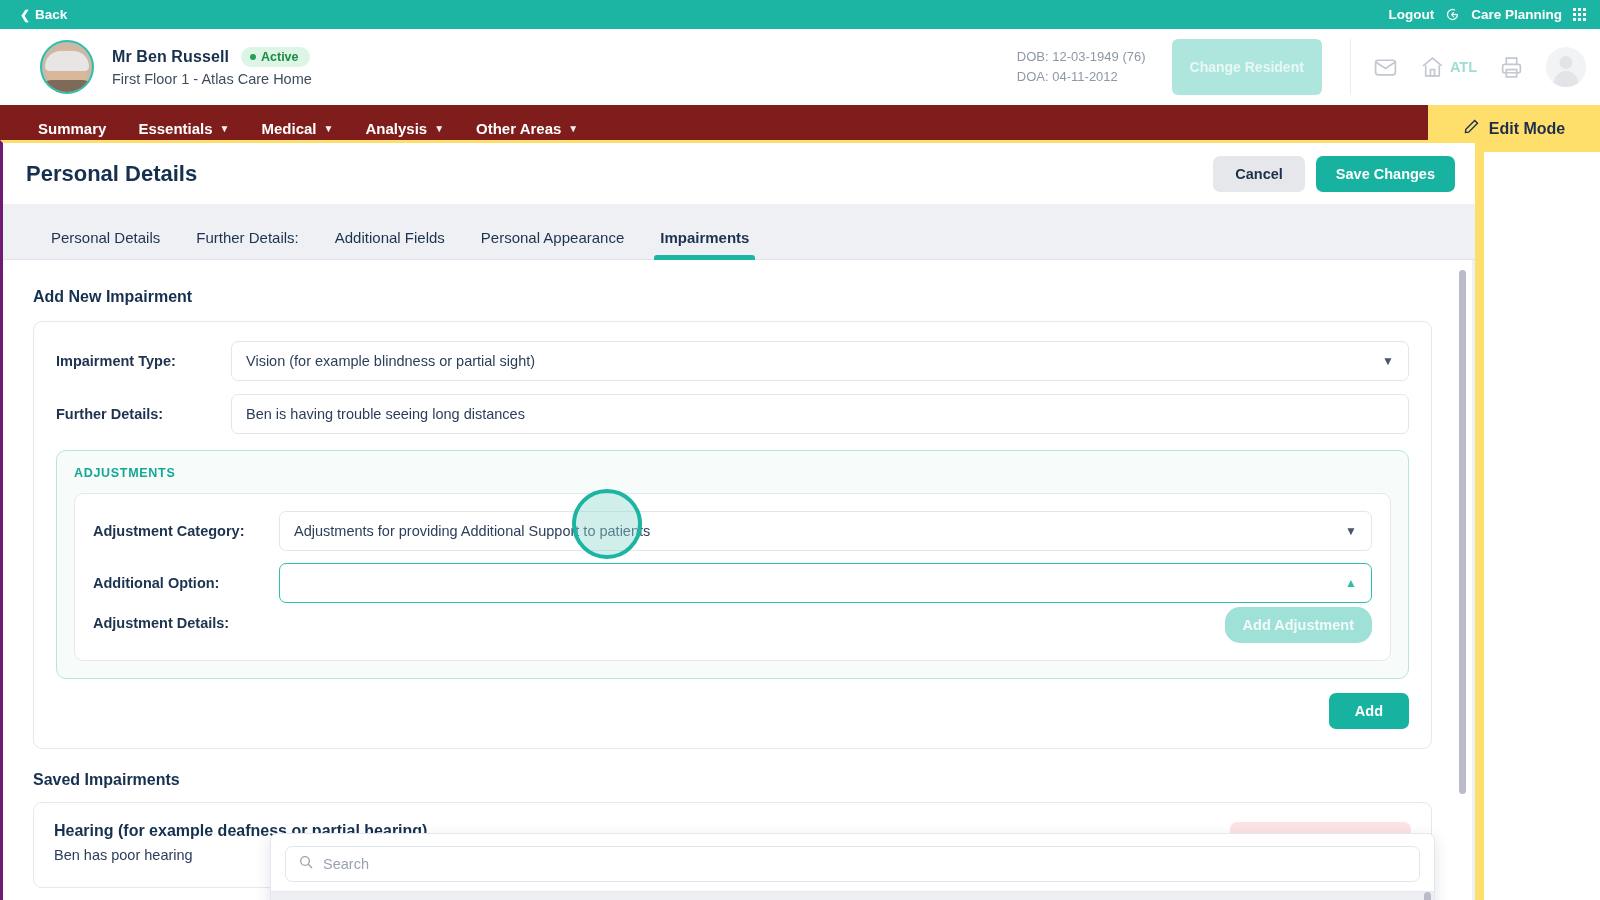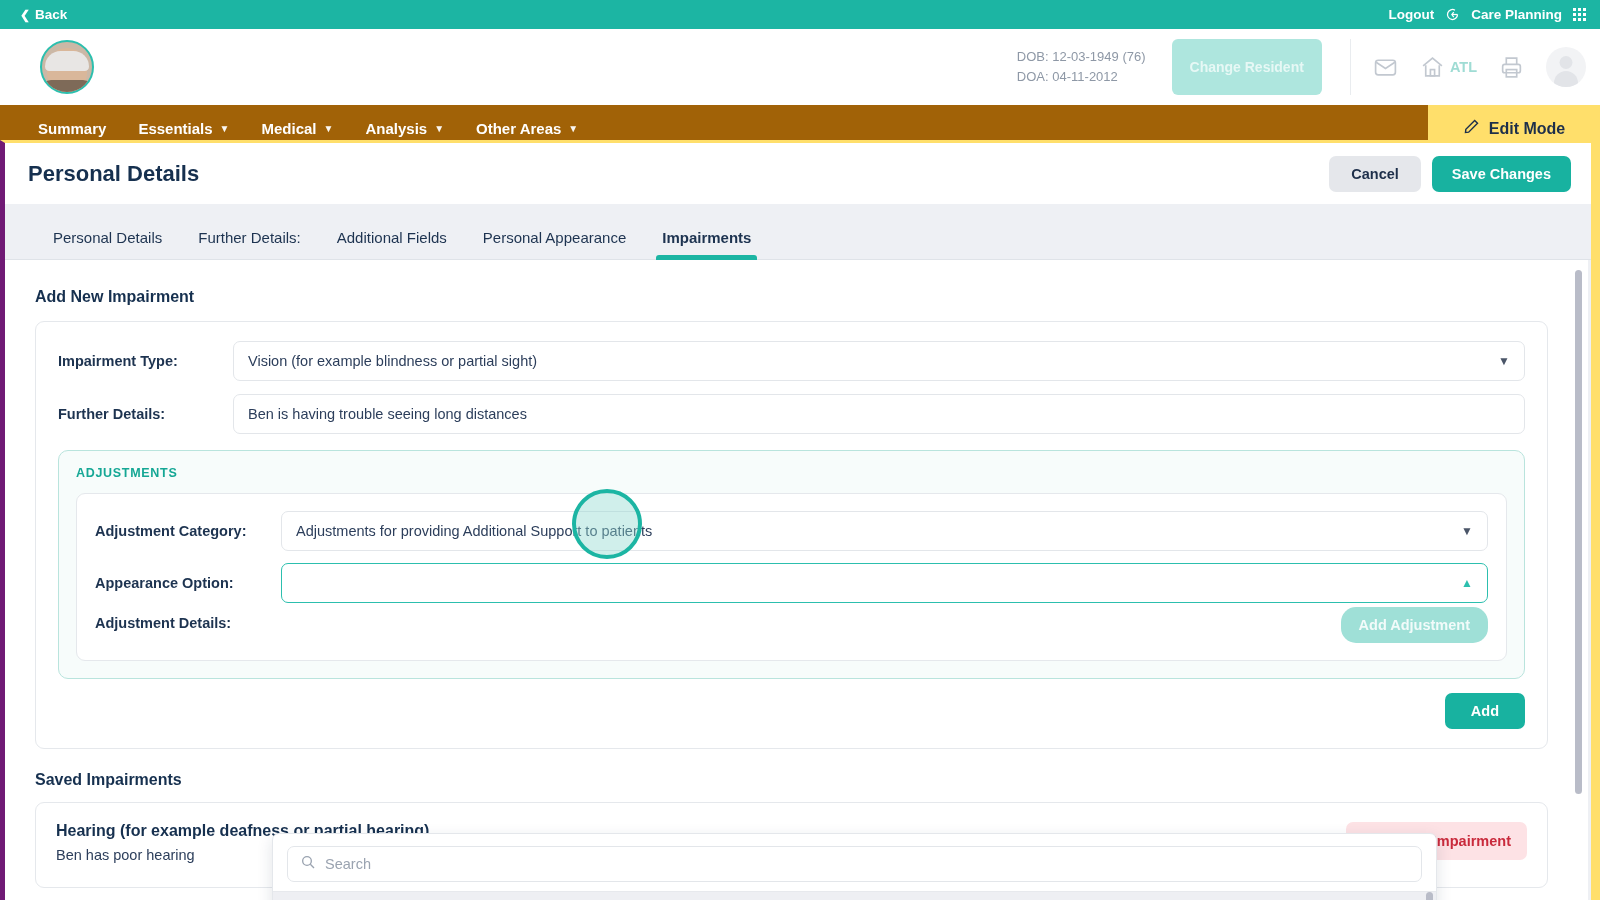--- a/index.html
+++ b/index.html
@@ -73,43 +73,43 @@
     width: 40px; height: 40px; border-radius: 50%; background: #f2f3f5;
     position: relative; overflow: hidden; flex: none;
   }
   .avatar-blank .h { position: absolute; left: 50%; top: 9px; transform: translateX(-50%);
     width: 13px; height: 13px; border-radius: 50%; background: #e2e4e8; }
   .avatar-blank .b { position: absolute; left: 50%; top: 24px; transform: translateX(-50%);
     width: 24px; height: 18px; border-radius: 12px 12px 0 0; background: #e2e4e8; }
 
   
   .navbar {
-    height: 47px; background: #a16207; display: flex; align-items: center;
+    height: 47px; background: #7f1d1d; display: flex; align-items: center;
     padding-left: 22px; position: relative;
   }
   .nav-item {
     color: #fff; font-size: 15px; font-weight: 600; padding: 0 16px;
     height: 47px; display: flex; align-items: center; gap: 7px; cursor: pointer;
     position: relative;
   }
   .nav-item .under {
     position: absolute; left: 16px; right: 16px; bottom: 4px; height: 5px;
     border-radius: 3px; background: #b0e6de;
   }
   .nav-chev { font-size: 10px; opacity: .95; }
   .edit-mode {
     position: absolute; right: 0; top: 0; height: 47px; width: 172px;
     background: #ffdf6b; display: flex; align-items: center; justify-content: center;
     gap: 9px; font-size: 16px; font-weight: 700; color: #1d2f4a; cursor: pointer;
   }
 
   
   .edit-frame {
-    position: absolute; left: 0; top: 140px; width: 1600px; height: 760px;
-    border-left: 5px solid #701a75; border-right: 9px solid #ffdf6b;
+    position: absolute; left: 0; top: 140px; width: 1484px; height: 760px;
+    border-left: 3px solid #701a75; border-right: 9px solid #ffdf6b;
     border-top: 3px solid #ffdf6b;
     background: #eef0f4;
   }
   .title-row {
     height: 61px; background: #fff; display: flex; align-items: center;
     padding: 0 20px 0 23px;
   }
   .page-title { font-size: 22px; font-weight: 700; color: #16304f; }
   .title-btns { margin-left: auto; display: flex; gap: 11px; }
   .btn-cancel {
@@ -276,20 +276,30 @@
           <i></i>
       </span>
     </div>
   </div>
 
   <div class="resident">
     <div class="avatar-photo">
       <div class="face"></div>
         <div class="hair"></div>
         <div class="shirt"></div>
+    </div>
+    <div class="res-info">
+      <div class="res-line1">
+        <span class="res-name">Mr Ben Russell</span>
+        <span class="badge-active">
+          <span class="dot"></span>
+          <span>Active</span>
+        </span>
+      </div>
+      <div class="res-sub">First Floor 1 - Atlas Care Home</div>
     </div>
 
     <div class="res-right">
       <div class="dob-block">
         <div><span>DOB:</span>
           <span>12-03-1949 (76)</span></div>
         <div><span>DOA:</span>
           <span>04-11-2012</span></div>
       </div>
       <button class="btn-change">Change Resident</button>
@@ -400,21 +410,21 @@
             <div class="adj-head">ADJUSTMENTS</div>
             <div class="adj-card">
               <div class="adj-row">
                 <div class="adj-label">Adjustment Category:</div>
                 <div class="adj-ctrl">
                   <span>Adjustments for providing Additional Support to patients</span>
                   <span class="chev grey">▼</span>
                 </div>
               </div>
               <div class="adj-row">
-                <div class="adj-label">Appearance Option:</div>
+                <div class="adj-label">Additional Option:</div>
                 <div class="adj-ctrl open">
                   <span></span>
                   <span class="chev">▲</span>
                 </div>
               </div>
               <div class="adj-row">
                 <div class="adj-label">Adjustment Details:</div>
               </div>
               <button class="btn-add-adj">Add Adjustment</button>
             </div>

